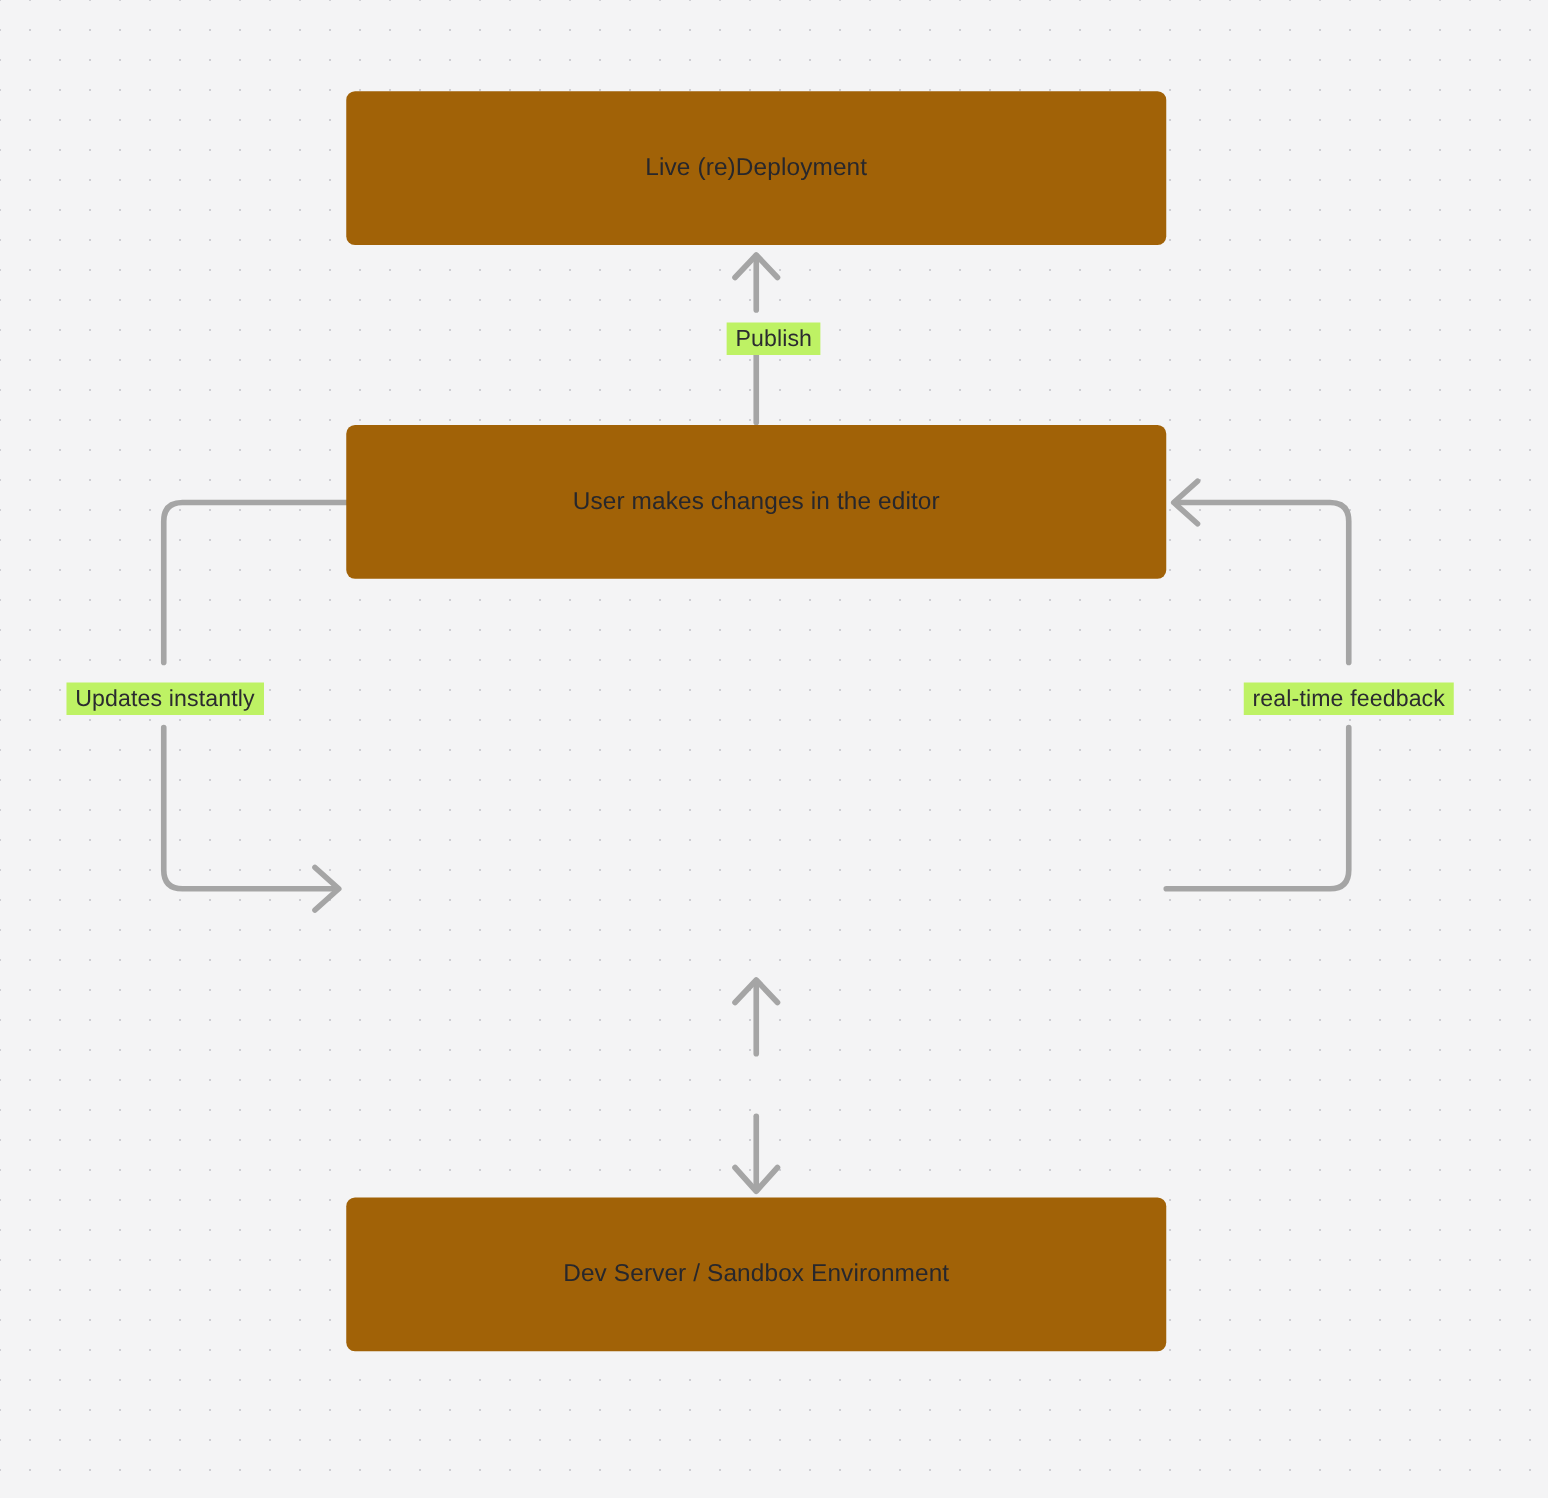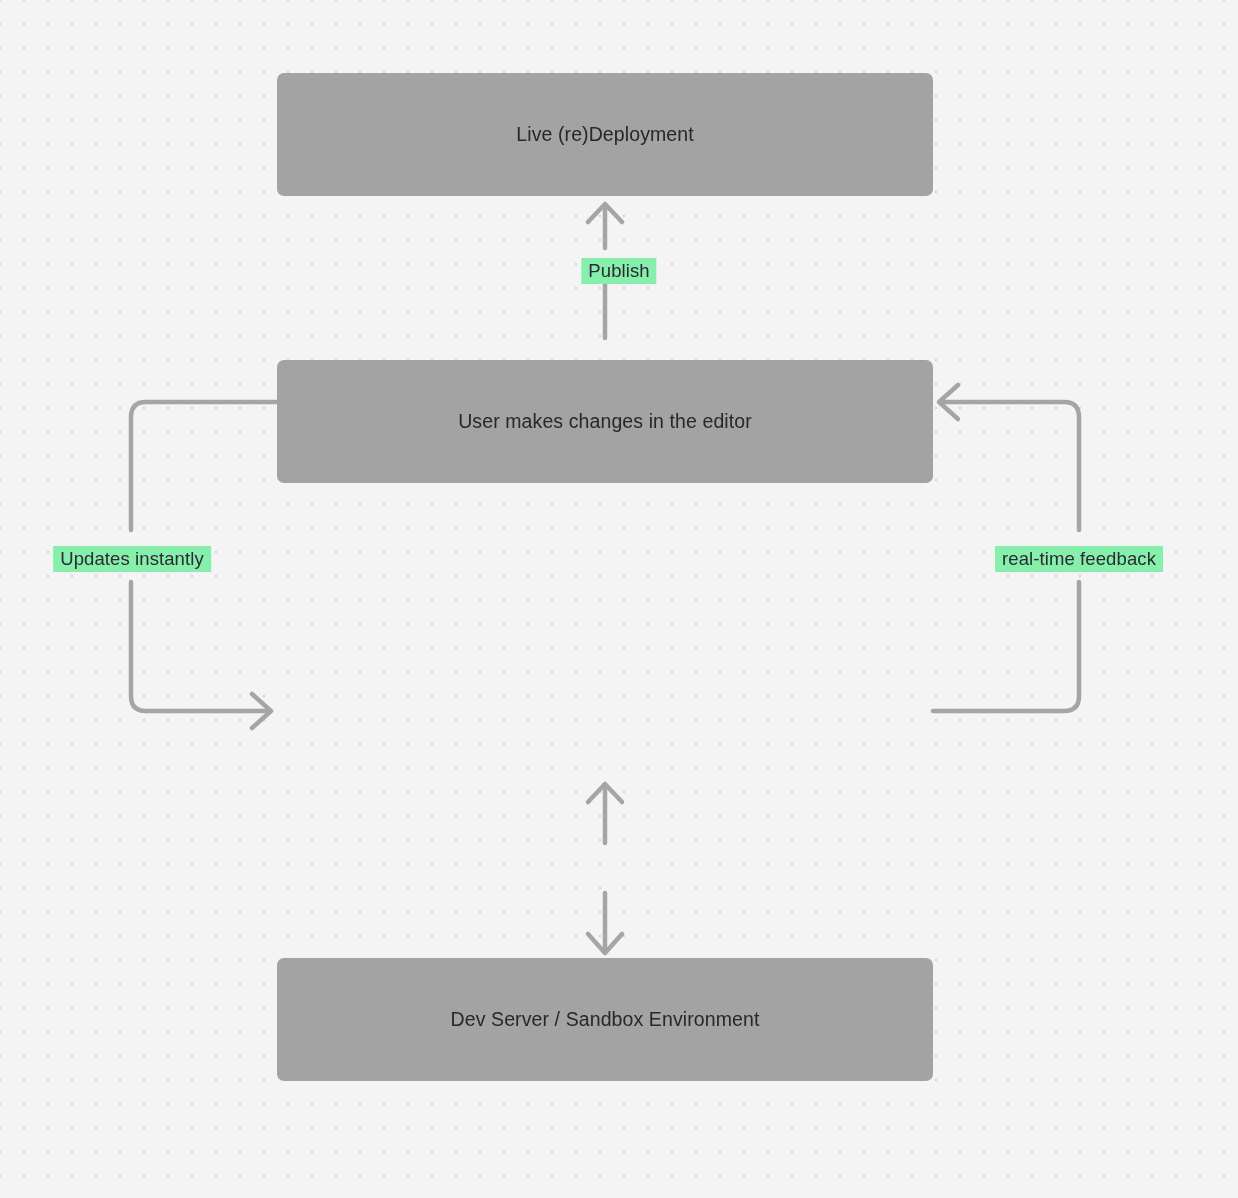--- a/index.html
+++ b/index.html
@@ -32,49 +32,49 @@
     left: 0;
     top: 0;
     width: 1238px;
     height: 1198px;
     pointer-events: none;
   }
 
   
   .node {
     position: absolute;
-    background: #a3a3a3;
+    background: #a16207;
     border-radius: 7px;
     display: flex;
     align-items: center;
     justify-content: center;
     text-align: center;
   }
 
   .node-label {
     font-size: 19.5px;
     line-height: 1.3;
     color: #27272c;
     letter-spacing: 0.1px;
     padding: 0 18px;
   }
 
   #node-deploy  { left: 277px; top: 73px;  width: 656px; height: 123px; }
-  #node-editor  { left: 277px; top: 360px; width: 656px; height: 123px; }
+  #node-editor  { left: 277px; top: 340px; width: 656px; height: 123px; }
   #node-preview { left: 277px; top: 649px; width: 656px; height: 123px; }
   #node-devsrv  { left: 277px; top: 958px; width: 656px; height: 123px; }
 
   
   .edge-label {
     position: absolute;
     font-size: 18.5px;
     color: #2b2b30;
     white-space: nowrap;
     letter-spacing: 0.1px;
-    background: #86efac;
+    background: #bef264;
     padding: 2px 7px;
   }
 
   #label-publish {
     left: 50%;
     top: 258px;
     transform: translateX(-50%);
   }
 
   #label-updates {

